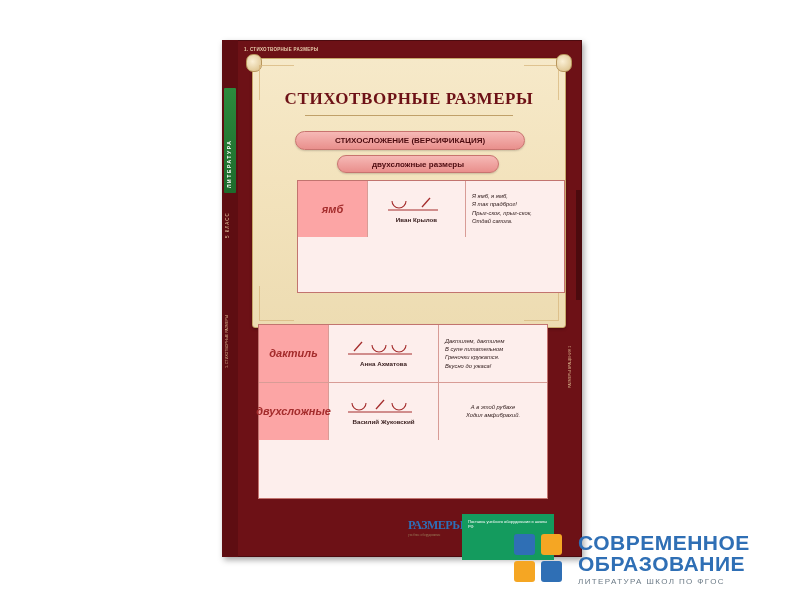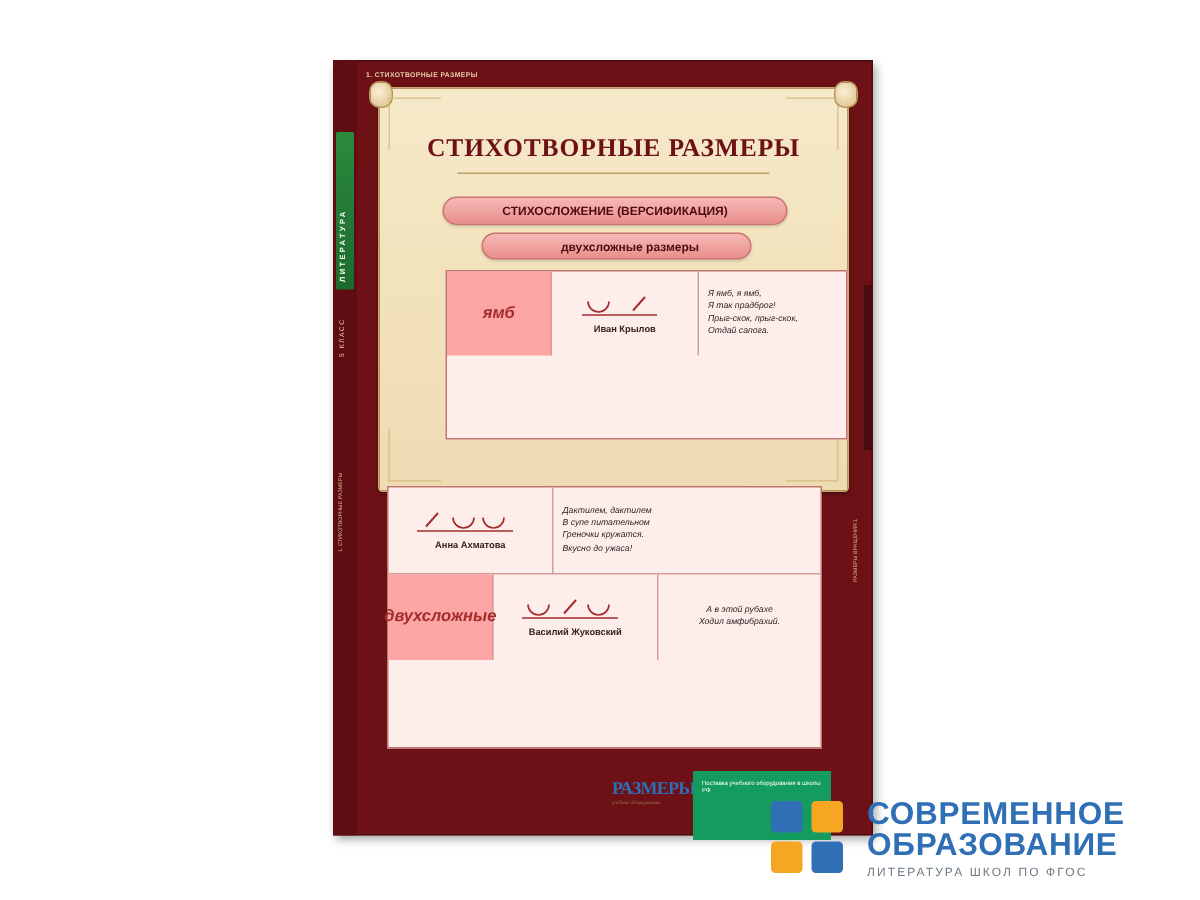--- a/index.html
+++ b/index.html
@@ -179,22 +179,22 @@
     font-weight: bold;
     display: flex; align-items: center; justify-content: center;
     box-shadow: 0 1px 2px rgba(0,0,0,.18);
   }
   .pill-versification {
     left: 42px; top: 72px;
     width: 228px; height: 17px;
     font-size: 8px;
   }
   .pill-two {
-    left: 68px; top: 96px;
-    width: 160px; height: 16px; padding-left: 18px;
+    left: 84px; top: 96px;
+    width: 160px; height: 16px;
   }
   .pill-three {
     left: 102px; top: 265px;
     width: 150px; height: 16px;
   }
 
   
   .tbl {
     position: absolute;
     border: 1px solid #c2746f;
@@ -377,20 +377,21 @@
 Прыг-скок, прыг-скок,
 Отдай сапога.</div>
         </div>
       </div>
 
       <div class="pill pill-three">трехсложные размеры</div>
     </div>
 
     <div class="tbl tbl-three">
       <div class="row">
+        <div class="cell-name">дактиль</div>
         <div class="cell-scheme">
           <svg class="scheme-svg" width="76" height="16" viewBox="0 0 76 16">
             <line x1="8" y1="10" x2="16" y2="1" stroke="#a42c2c" stroke-width="1.3"></line>
             <path d="M26 4 A7 7 0 0 0 40 4" fill="none" stroke="#a42c2c" stroke-width="1.1"></path>
             <path d="M46 4 A7 7 0 0 0 60 4" fill="none" stroke="#a42c2c" stroke-width="1.1"></path>
             <line x1="2" y1="13" x2="66" y2="13" stroke="#a42c2c" stroke-width="1"></line>
           </svg>
           <div class="author">Анна Ахматова</div>
         </div>
         <div class="cell-example" style="white-space:pre-line">Дактилем, дактилем

